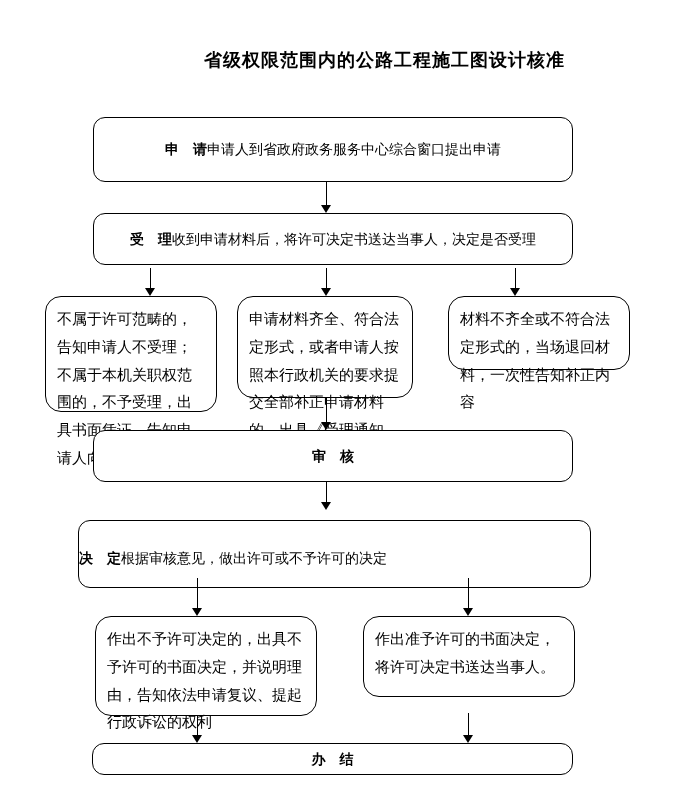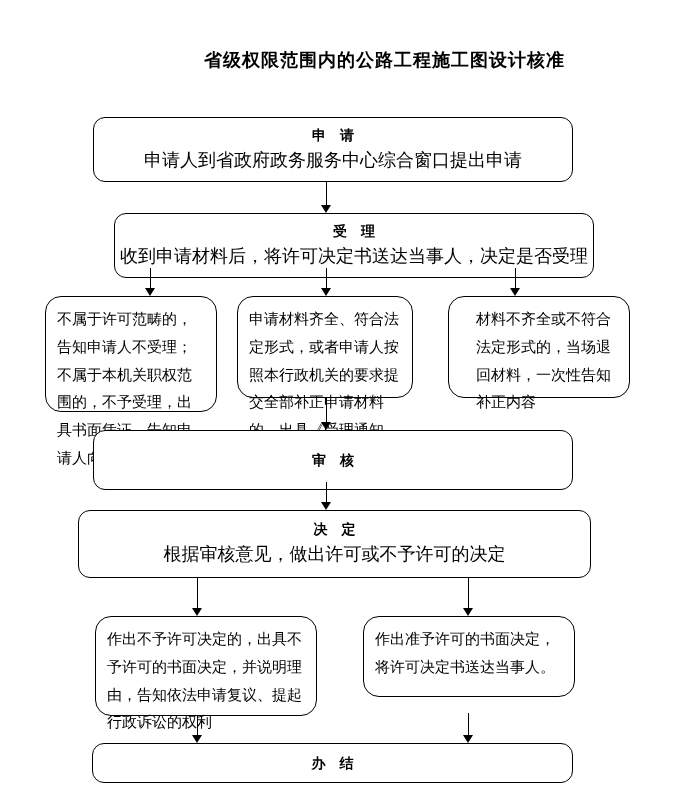--- a/index.html
+++ b/index.html
@@ -23,47 +23,46 @@
     letter-spacing: 1px;
     margin-left: 44px;
   }
   .node {
     position: absolute;
     background: #ffffff;
     border: 1px solid #000000;
     border-radius: 12px;
     box-sizing: border-box;
     display: flex;
-    flex-direction: column;
     align-items: center;
     justify-content: center;
   }
   .node .node-title {
     font-weight: bold;
     font-size: 14px;
     text-align: center;
     line-height: 1.5;
   }
   .node .node-desc {
-    font-size: 18px;
+    font-size: 14px;
     text-align: center;
     line-height: 1.6;
   }
   .node.side {
     border-radius: 16px;
     align-items: flex-start;
     justify-content: flex-start;
   }
   .node.side .node-desc {
     text-align: left;
     padding: 9px 11px;
     font-size: 15px;
     line-height: 1.85;
   }
-  .node.top-text { justify-content: flex-start; padding-top: 8px; }
+  .node.top-text { justify-content: flex-start; padding-top: 8px; margin-top: 10px; }
   .connector { position: absolute; width: 10px; }
   .connector .stem {
     position: absolute;
     left: 50%;
     margin-left: -0.5px;
     top: 0;
     bottom: 7px;
     width: 1px;
     background: #000000;
   }
@@ -88,21 +87,21 @@
   <div class="node" style="left:93px; top:117px; width:480px; height:65px;">
     <div class="node-title">申　请</div>
     <div class="node-desc">申请人到省政府政务服务中心综合窗口提出申请</div>
   </div>
 
   <div class="connector" style="left:321px; top:182px; height:31px;">
     <span class="stem"></span>
     <span class="head"></span>
   </div>
 
-  <div class="node" style="left:93px; top:213px; width:480px; height:65px;margin-left:21px;">
+  <div class="node" style="left:93px; top:213px; width:480px; height:52px;">
     <div class="node-title">受　理</div>
     <div class="node-desc">收到申请材料后，将许可决定书送达当事人，决定是否受理</div>
   </div>
 
   <div class="connector" style="left:145px; top:268px; height:28px;">
     <span class="stem"></span>
     <span class="head"></span>
   </div>
   <div class="connector" style="left:321px; top:268px; height:28px;">
     <span class="stem"></span>
@@ -114,30 +113,30 @@
   </div>
 
   <div class="node side" style="left:45px; top:296px; width:172px; height:116px;">
     <div class="node-desc">不属于许可范畴的，告知申请人不受理；不属于本机关职权范围的，不予受理，出具书面凭证，告知申请人向有关部门申请</div>
   </div>
 
   <div class="node side" style="left:237px; top:296px; width:176px; height:102px;">
     <div class="node-desc">申请材料齐全、符合法定形式，或者申请人按照本行政机关的要求提交全部补正申请材料的，出具《受理通知书》</div>
   </div>
 
-  <div class="node side" style="left:448px; top:296px; width:182px; height:102px;padding-left:16px;">
+  <div class="node side" style="left:448px; top:296px; width:182px; height:74px;">
     <div class="node-desc">材料不齐全或不符合法定形式的，当场退回材料，一次性告知补正内容</div>
   </div>
 
   <div class="connector" style="left:321px; top:398px; height:32px;">
     <span class="stem"></span>
     <span class="head"></span>
   </div>
 
-  <div class="node" style="left:93px; top:430px; width:480px; height:60px;">
+  <div class="node" style="left:93px; top:430px; width:480px; height:52px;">
     <div class="node-title">审　核</div>
   </div>
 
   <div class="connector" style="left:321px; top:482px; height:28px;">
     <span class="stem"></span>
     <span class="head"></span>
   </div>
 
   <div class="node top-text" style="left:78px; top:510px; width:513px; height:68px;">
     <div class="node-title">决　定</div>
@@ -163,17 +162,17 @@
 
   <div class="connector" style="left:192px; top:716px; height:27px;">
     <span class="stem"></span>
     <span class="head"></span>
   </div>
   <div class="connector" style="left:463px; top:713px; height:30px;">
     <span class="stem"></span>
     <span class="head"></span>
   </div>
 
-  <div class="node" style="left:92px; top:743px; width:481px; height:40px;">
+  <div class="node" style="left:92px; top:743px; width:481px; height:32px;">
     <div class="node-title">办　结</div>
   </div>
 
 </div>
 
 </body></html>

